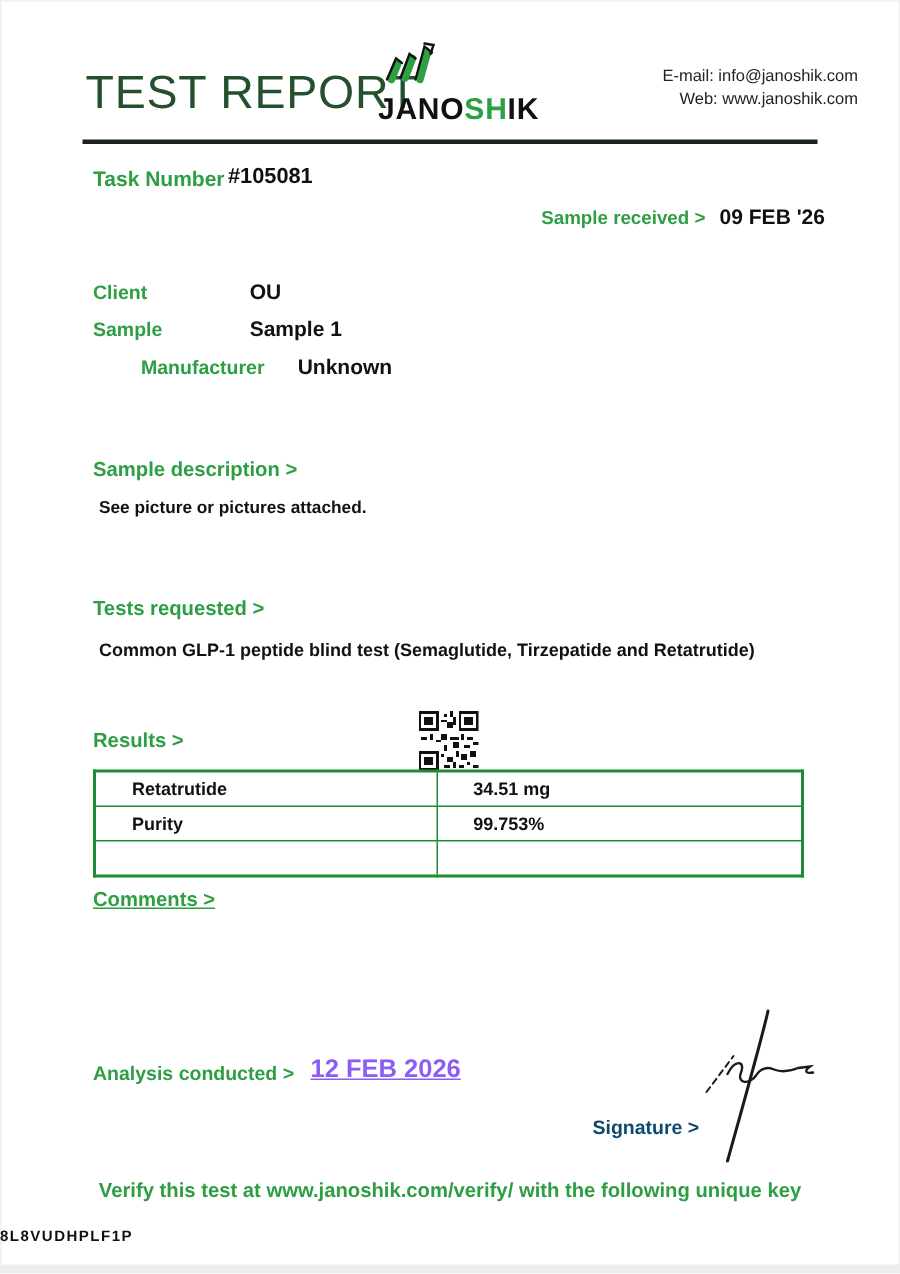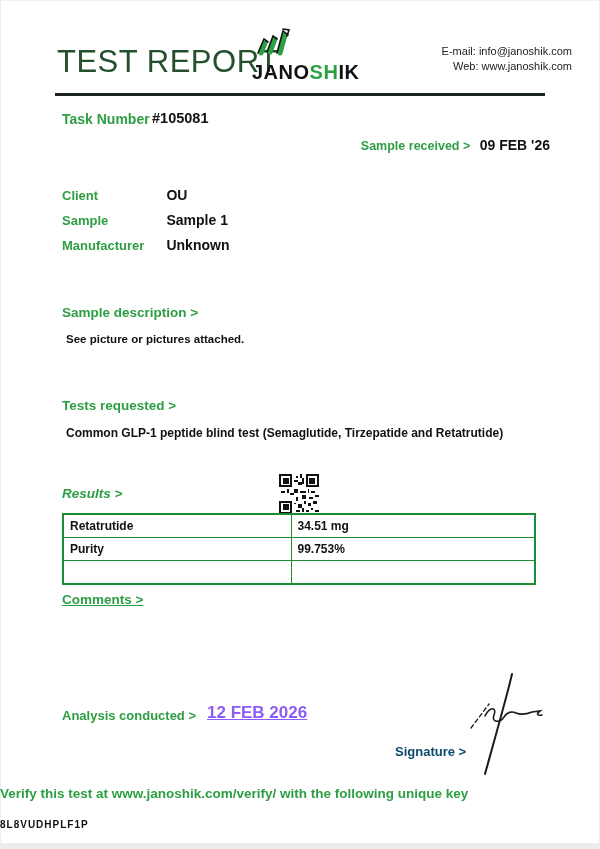--- a/index.html
+++ b/index.html
@@ -29,30 +29,30 @@
   .info-value{font-size:14px;font-weight:700;color:#111;}
   
   .section-label{font-size:13.5px;font-weight:700;color:#2d9e43;}
   .body-text{font-size:11.5px;color:#111;font-weight:700;}
   
   .results-table{
     position:absolute;left:62px;top:513px;width:472px;
     border-collapse:collapse;table-layout:fixed;
   }
   .results-table td{
-    border:1.5px solid #1e8c34;height:20px;padding:1px 6px;
+    border:1.5px solid #1e8c34;height:20px;padding:1px 24px;
     font-size:12px;font-weight:700;color:#111;vertical-align:middle;
   }
   .results-table{border:2px solid #1e8c34;}
   
   .analysis-label{left:62px;top:708px;font-size:13px;font-weight:700;color:#2d9e43;}
   .analysis-value{left:207px;top:703px;font-size:17px;font-weight:700;color:#8b5cf6;text-decoration:underline;}
   .signature-label{left:395px;top:744px;font-size:13px;font-weight:700;color:#0c4a6e;}
   
-  .verify-text{left:0;top:786px;width:600px;text-align:left;font-size:13.5px;font-weight:700;color:#2d9e43;}
+  .verify-text{left:0;top:786px;width:600px;text-align:center;font-size:13.5px;font-weight:700;color:#2d9e43;}
   .verify-key{left:0;top:819px;width:571px;text-align:left;font-size:10px;font-weight:700;color:#111;letter-spacing:1px;}
   .bottom-edge{left:0;top:843px;width:600px;height:6px;background:#ededed;}
 </style>
 </head>
 <body>
 
 <div class="page">
 
   <div class="abs report-title">TEST REPORT</div>
 
@@ -89,32 +89,32 @@
   </div>
 
   <div class="info-row" style="top:186px;">
     <span class="info-label">Client</span>
     <span class="info-value">OU</span>
   </div>
   <div class="info-row" style="top:211px;">
     <span class="info-label">Sample</span>
     <span class="info-value">Sample 1</span>
   </div>
-  <div class="info-row" style="top:236px;">
+  <div class="info-row" style="top:236px;margin-left:32px;">
     <span class="info-label">Manufacturer</span>
     <span class="info-value">Unknown</span>
   </div>
 
   <div class="abs section-label" style="left:62px;top:305px;">Sample description &gt;</div>
   <div class="abs body-text" style="left:66px;top:333px;">See picture or pictures attached.</div>
 
   <div class="abs section-label" style="left:62px;top:398px;">Tests requested &gt;</div>
   <div class="abs body-text" style="left:66px;top:426px;font-size:12px;">Common GLP-1 peptide blind test (Semaglutide, Tirzepatide and Retatrutide)</div>
 
-  <div class="abs section-label" style="left:62px;top:486px;font-style:italic;">Results &gt;</div>
+  <div class="abs section-label" style="left:62px;top:486px;">Results &gt;</div>
 
   <svg class="abs" style="left:279px;top:474px;" width="40" height="40" viewBox="0 0 21 21" shape-rendering="crispEdges">
     <rect width="21" height="21" fill="#fff"></rect>
     <g fill="#111">
       <rect x="0" y="0" width="7" height="7"></rect>
         <rect x="1" y="1" width="5" height="5" fill="#fff"></rect>
         <rect x="2" y="2" width="3" height="3"></rect>
       <rect x="14" y="0" width="7" height="7"></rect>
         <rect x="15" y="1" width="5" height="5" fill="#fff"></rect>
         <rect x="16" y="2" width="3" height="3"></rect>

